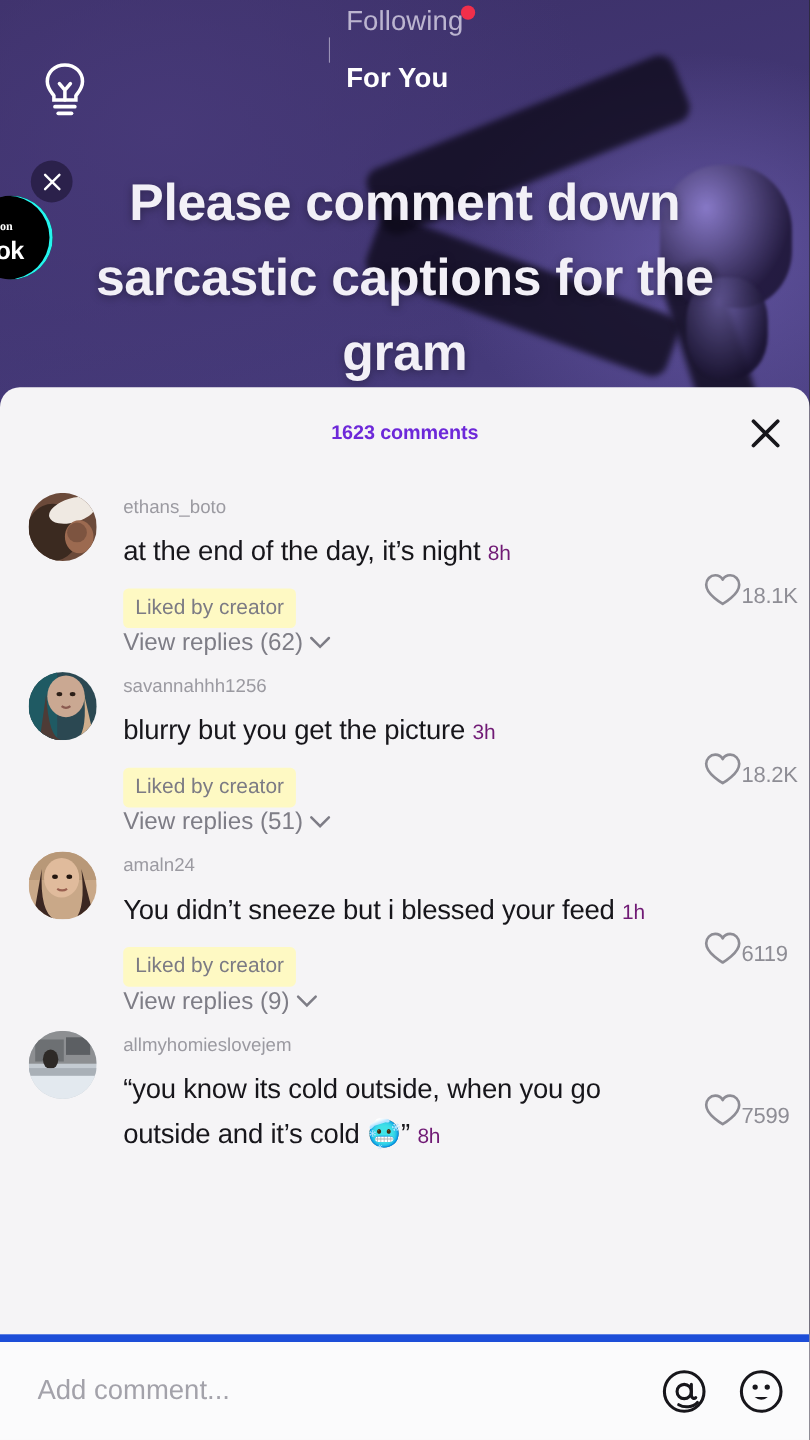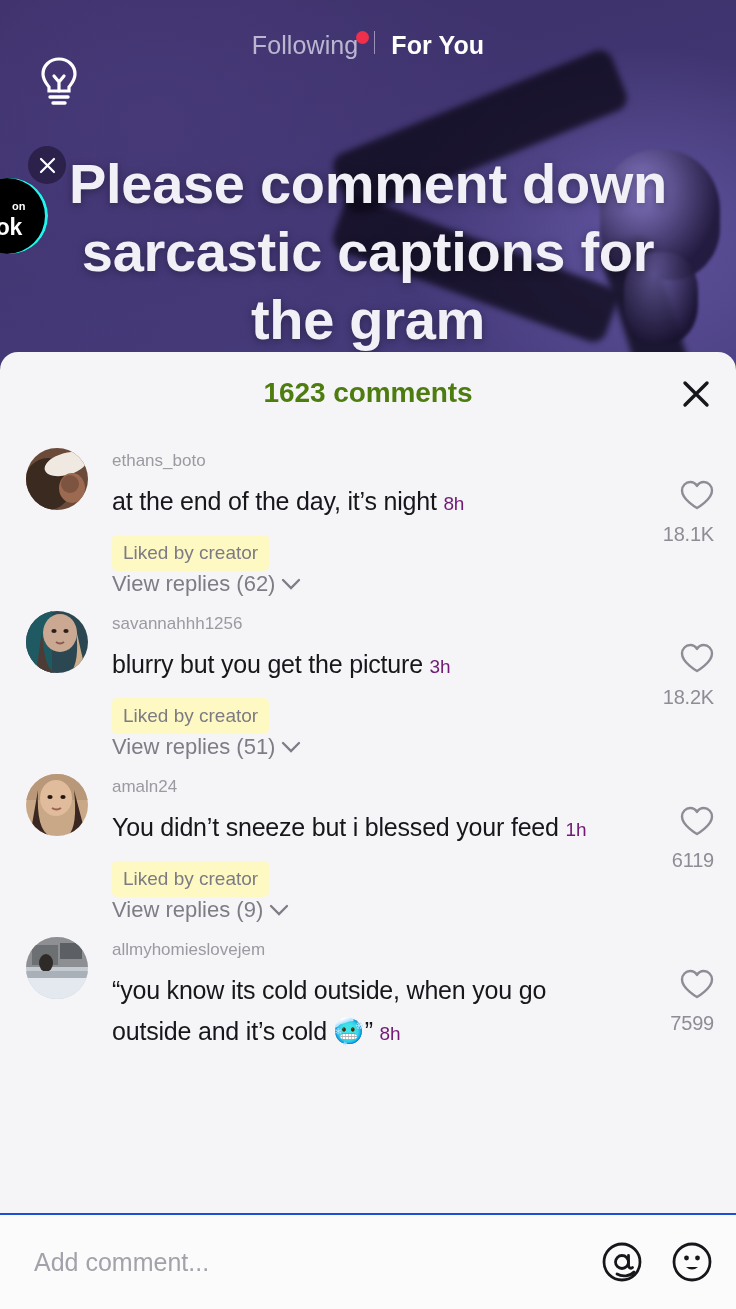--- a/index.html
+++ b/index.html
@@ -54,20 +54,21 @@
     position: absolute; top: 0; left: 0; right: 0; height: 126px;
     display: flex; align-items: center; justify-content: center;
   }
   .bulb-icon {
     position: absolute; left: 36px; top: 55px;
     width: 46px; height: 52px;
   }
   .nav-center {
     display: flex; align-items: flex-start; gap: 0px;
     transform: translateY(-18px);
+    flex-direction: column;
   }
   .nav-tab {
     font-size: 25px; letter-spacing: 0.1px;
     position: relative;
     padding: 0 16px;
   }
   .nav-tab.inactive { color: rgba(235,232,245,0.72); font-weight: 400; }
   .nav-tab.active { color: #ffffff; font-weight: 700; }
   .nav-dot {
     position: absolute; top: 0px; right: 5px;
@@ -99,56 +100,57 @@
     border: 3px solid #25f4ee; border-right-color: transparent; border-bottom-color: transparent;
     transform: rotate(-35deg);
   }
   .tt-logo::after {
     content:""; position:absolute; left:-4px; top:-2px;
     width: 78px; height: 78px; border-radius: 50%;
     border: 3px solid #fe2c55; border-right-color: transparent; border-top-color: transparent;
     transform: rotate(20deg);
   }
   .tt-txt-sm {
-    position: absolute; left: 40px; top: 22px;
+    position: absolute; left: 28px; top: 22px;
     color: #fff; font-size: 11px; font-weight: 700;
     z-index: 3;
+    font-family: Liberation Serif, serif;
   }
   .tt-txt-lg {
     position: absolute; left: 12px; top: 36px;
     color: #fff; font-size: 23px; font-weight: 700; letter-spacing: -0.5px;
     z-index: 3;
   }
 
   
   .vid-caption {
     position: absolute; left: 60px; right: 60px; top: 150px;
     text-align: center;
     color: #f2f0f7;
-    font-size: 56px; font-weight: 700;
+    font-size: 47px; font-weight: 700;
     line-height: 68px;
     letter-spacing: -0.3px;
     text-shadow: 0 2px 8px rgba(0,0,0,0.35);
   }
 
   
   .sheet {
     position: absolute; left: 0; right: 0; top: 352px; bottom: 0;
     background: #f5f4f6;
     border-radius: 18px 18px 0 0;
     display: flex; flex-direction: column;
     overflow: hidden;
   }
   .sheet-header {
     position: relative; height: 82px;
     display: flex; align-items: center; justify-content: center;
     flex: 0 0 auto;
   }
   .sheet-title {
-    font-size: 28px; font-weight: 700; color: #4d7c0f;
+    font-size: 18px; font-weight: 700; color: #6d28d9;
     letter-spacing: -0.1px;
   }
   .sheet-close {
     position: absolute; right: 22px; top: 24px;
     width: 36px; height: 36px;
     display: flex; align-items: center; justify-content: center;
   }
 
   .comment-list {
     flex: 1 1 auto;
@@ -202,35 +204,35 @@
   }
   .replies {
     display: flex; align-items: center; gap: 4px;
     font-size: 22px; color: #7e7d86;
   }
   .chev { display: inline-block; margin-left: 2px; }
 
   .likes {
     flex: 0 0 auto;
     width: 74px;
-    display: flex; flex-direction: column; align-items: flex-end;
+    display: flex; flex-direction: row; align-items: center;
     padding-top: 34px;
   }
   .like-count {
     font-size: 20px; color: #8e8d95;
     margin-top: 8px;
     letter-spacing: -0.2px;
   }
 
   
   .composer {
     flex: 0 0 auto;
     height: 96px;
     background: #fbfbfc;
-    border-top: 2px solid #1d4ed8;
+    border-top: 7px solid #1d4ed8;
     display: flex; align-items: center;
     padding: 0 22px 0 34px;
     justify-content: space-between;
   }
   .composer-input {
     flex: 1 1 auto;
     border: none; outline: none; background: transparent;
     font-family: "Liberation Sans", sans-serif;
     font-size: 25px;
     color: #2a2930;

